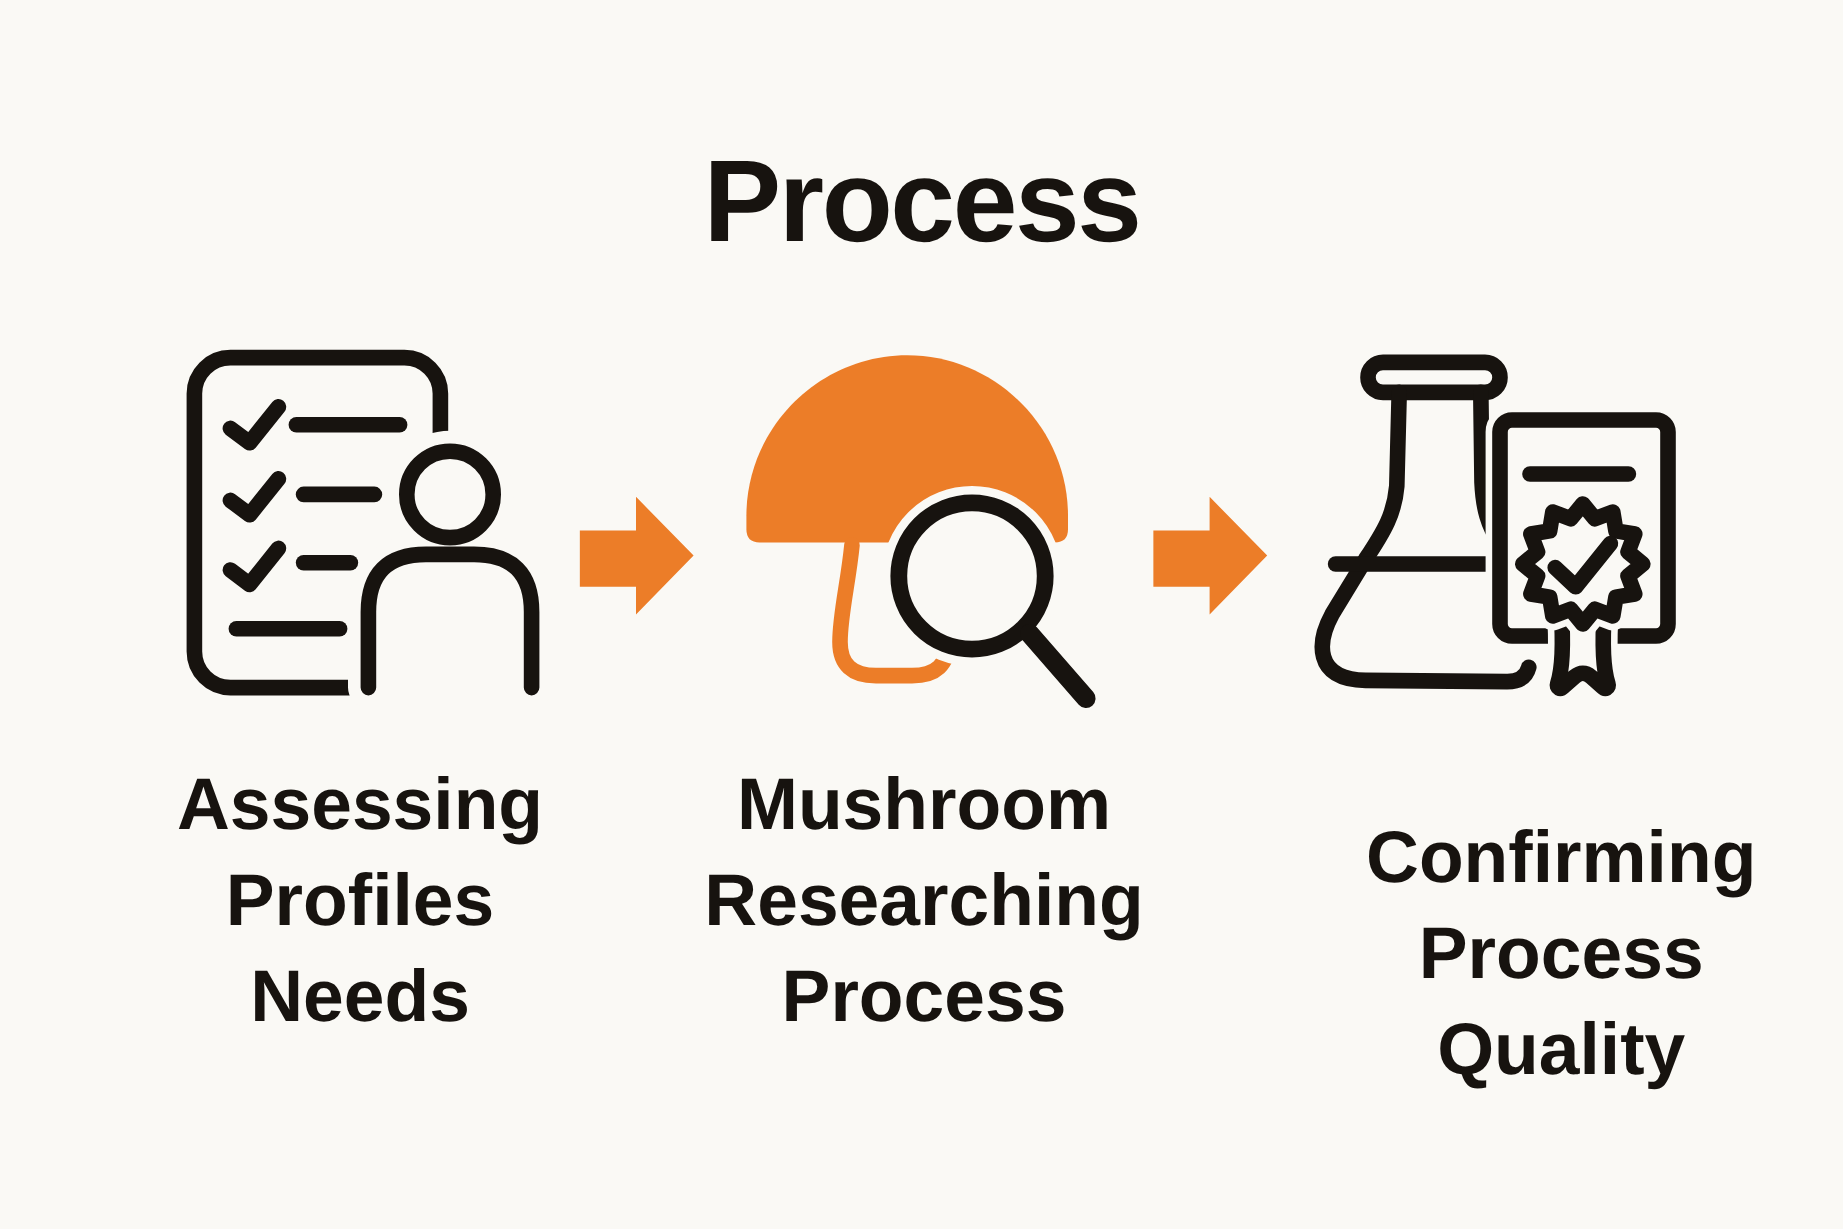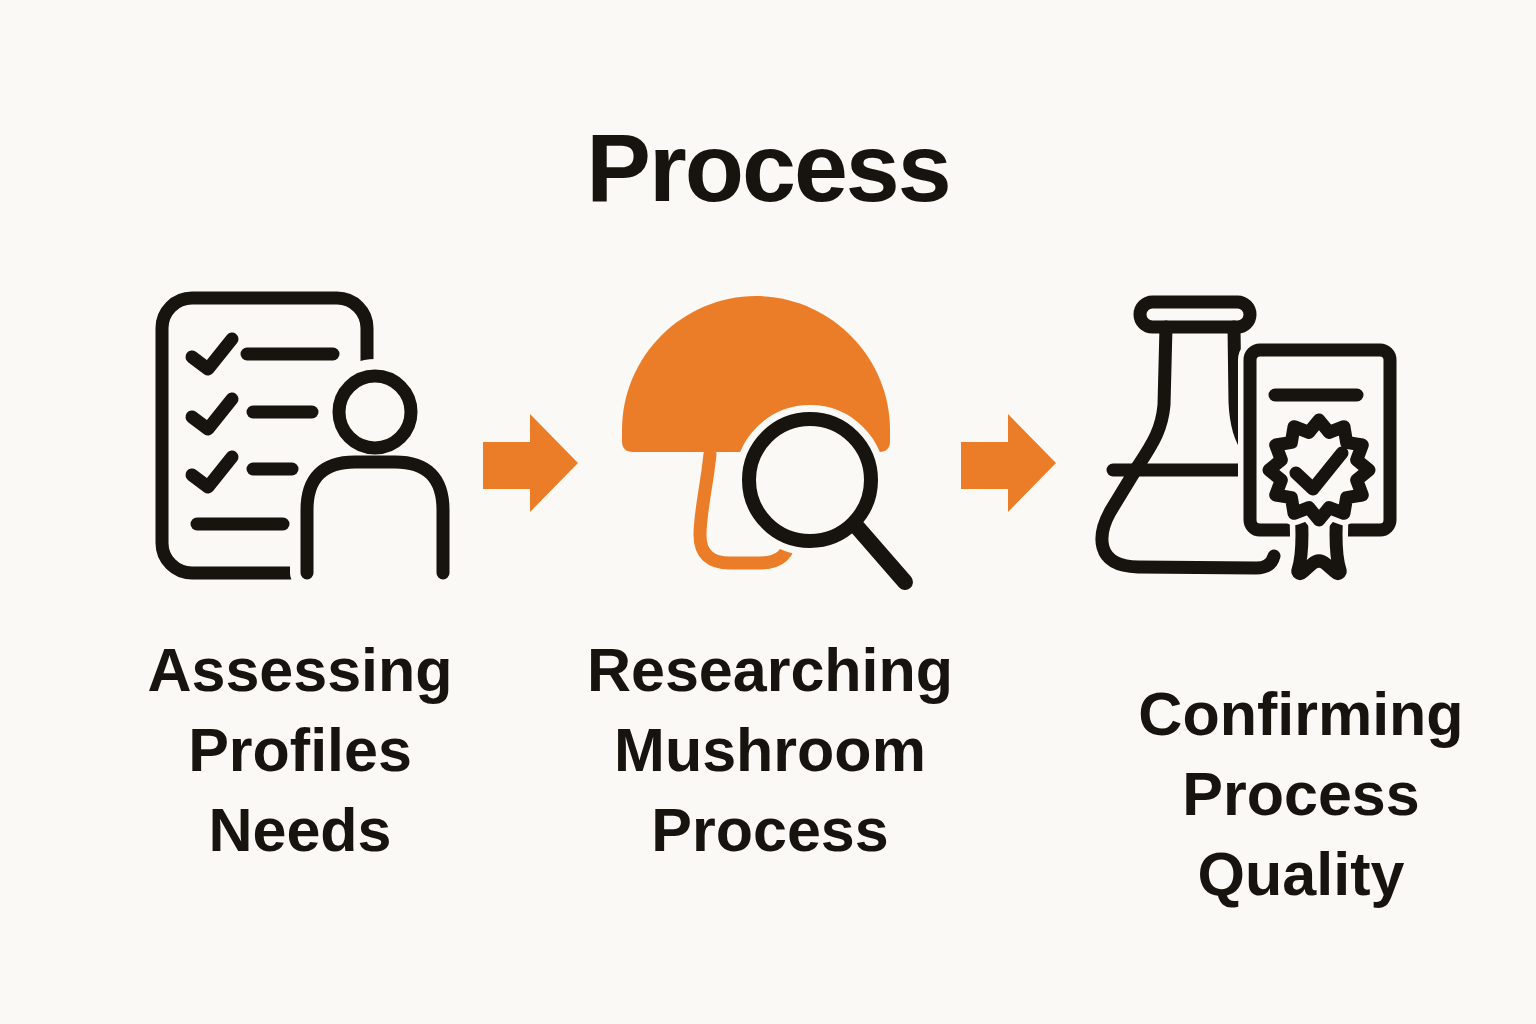--- a/index.html
+++ b/index.html
@@ -119,22 +119,22 @@
     <polygon points="289,190 276.7,200.1 282.3,215 266.6,217.6 264,233.3 249.1,227.7 239,240 228.9,227.7 214,233.3 211.4,217.6 195.7,215 201.3,200.1 189,190 201.3,179.9 195.7,165 211.4,162.4 214,146.7 228.9,152.3 239,140 249.1,152.3 264,146.7 266.6,162.4 282.3,165 276.7,179.9" fill="var(--bg)" stroke="var(--ink)" stroke-width="13" stroke-linejoin="round"></polygon>
     <path class="ink-line" d="M216,193 L233,209 L262,173"></path>
   </svg>
 
   <div class="step-label label-assess">
     <div>Assessing</div>
     <div>Profiles</div>
     <div>Needs</div>
   </div>
   <div class="step-label label-research">
+    <div>Mushroom</div>
     <div>Researching</div>
-    <div>Mushroom</div>
     <div>Process</div>
   </div>
   <div class="step-label label-confirm">
     <div>Confirming</div>
     <div>Process</div>
     <div>Quality</div>
   </div>
 
 </div>
 

